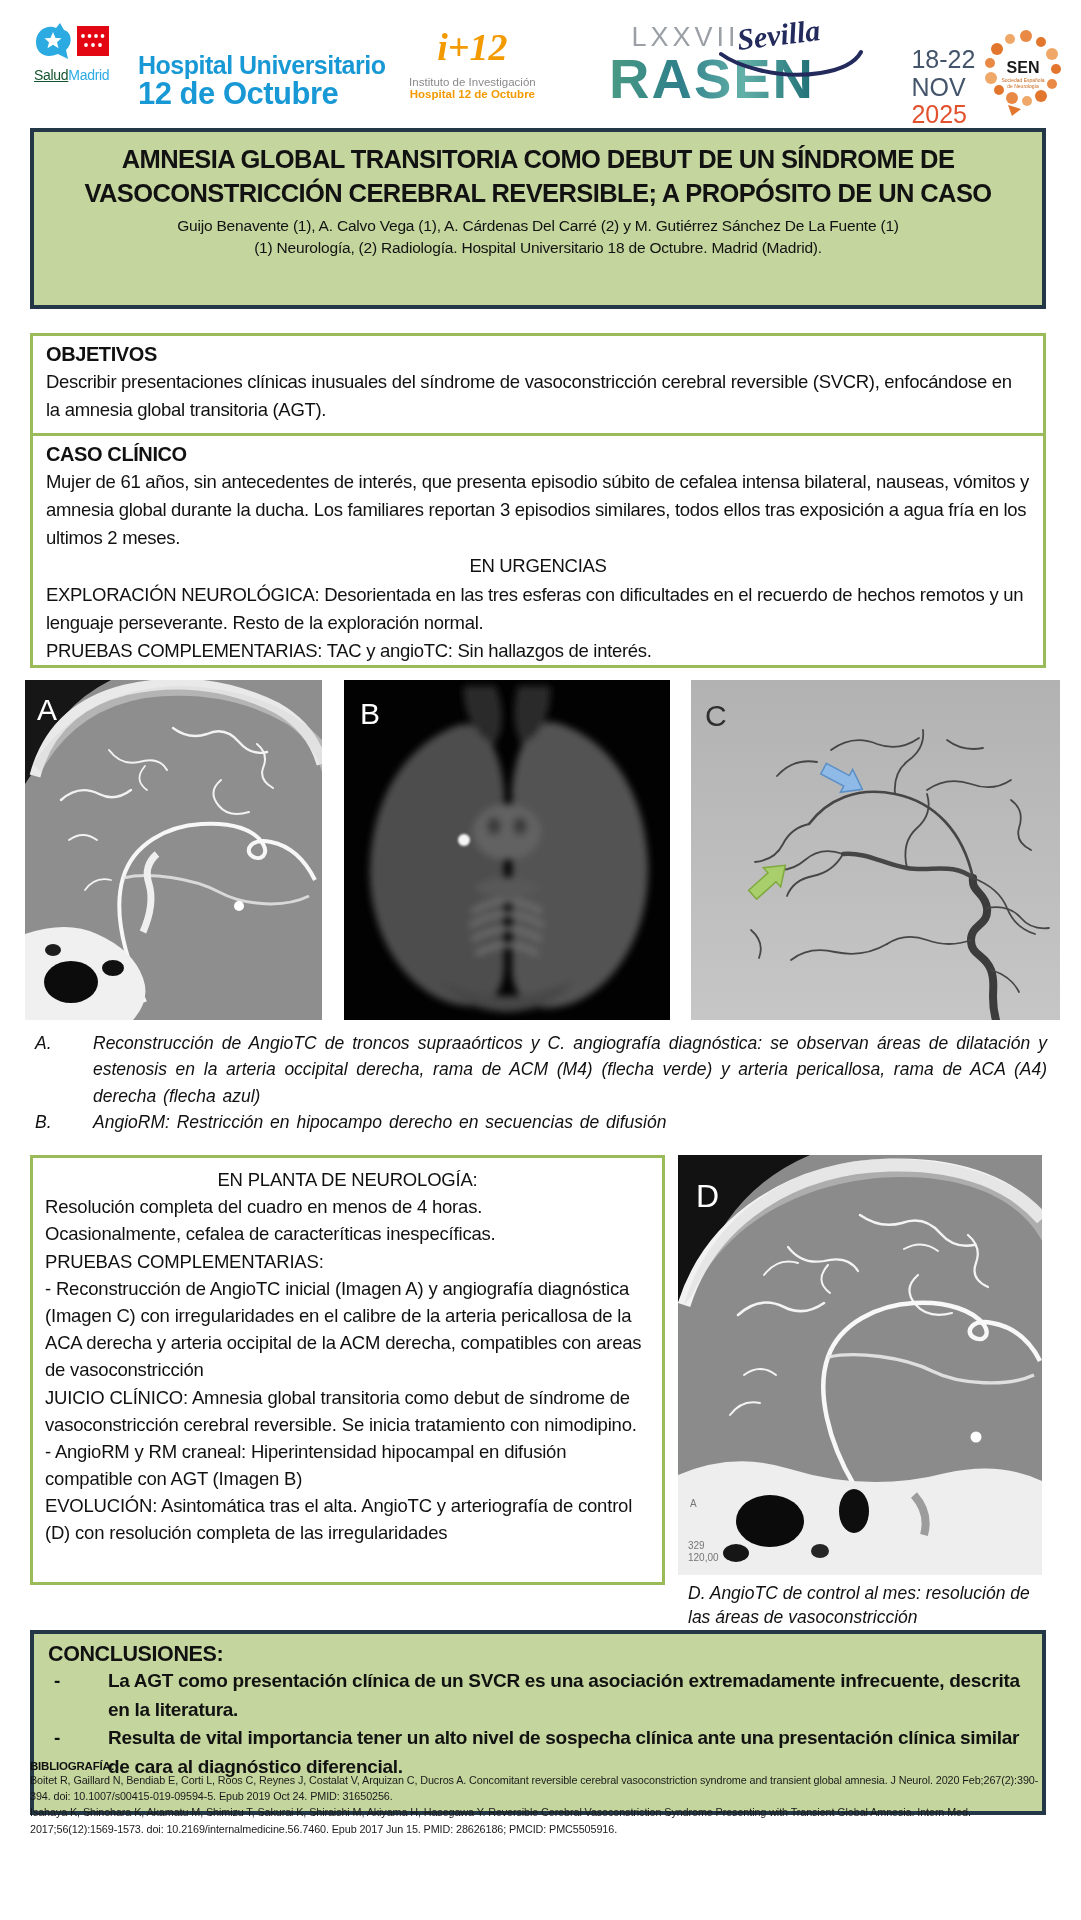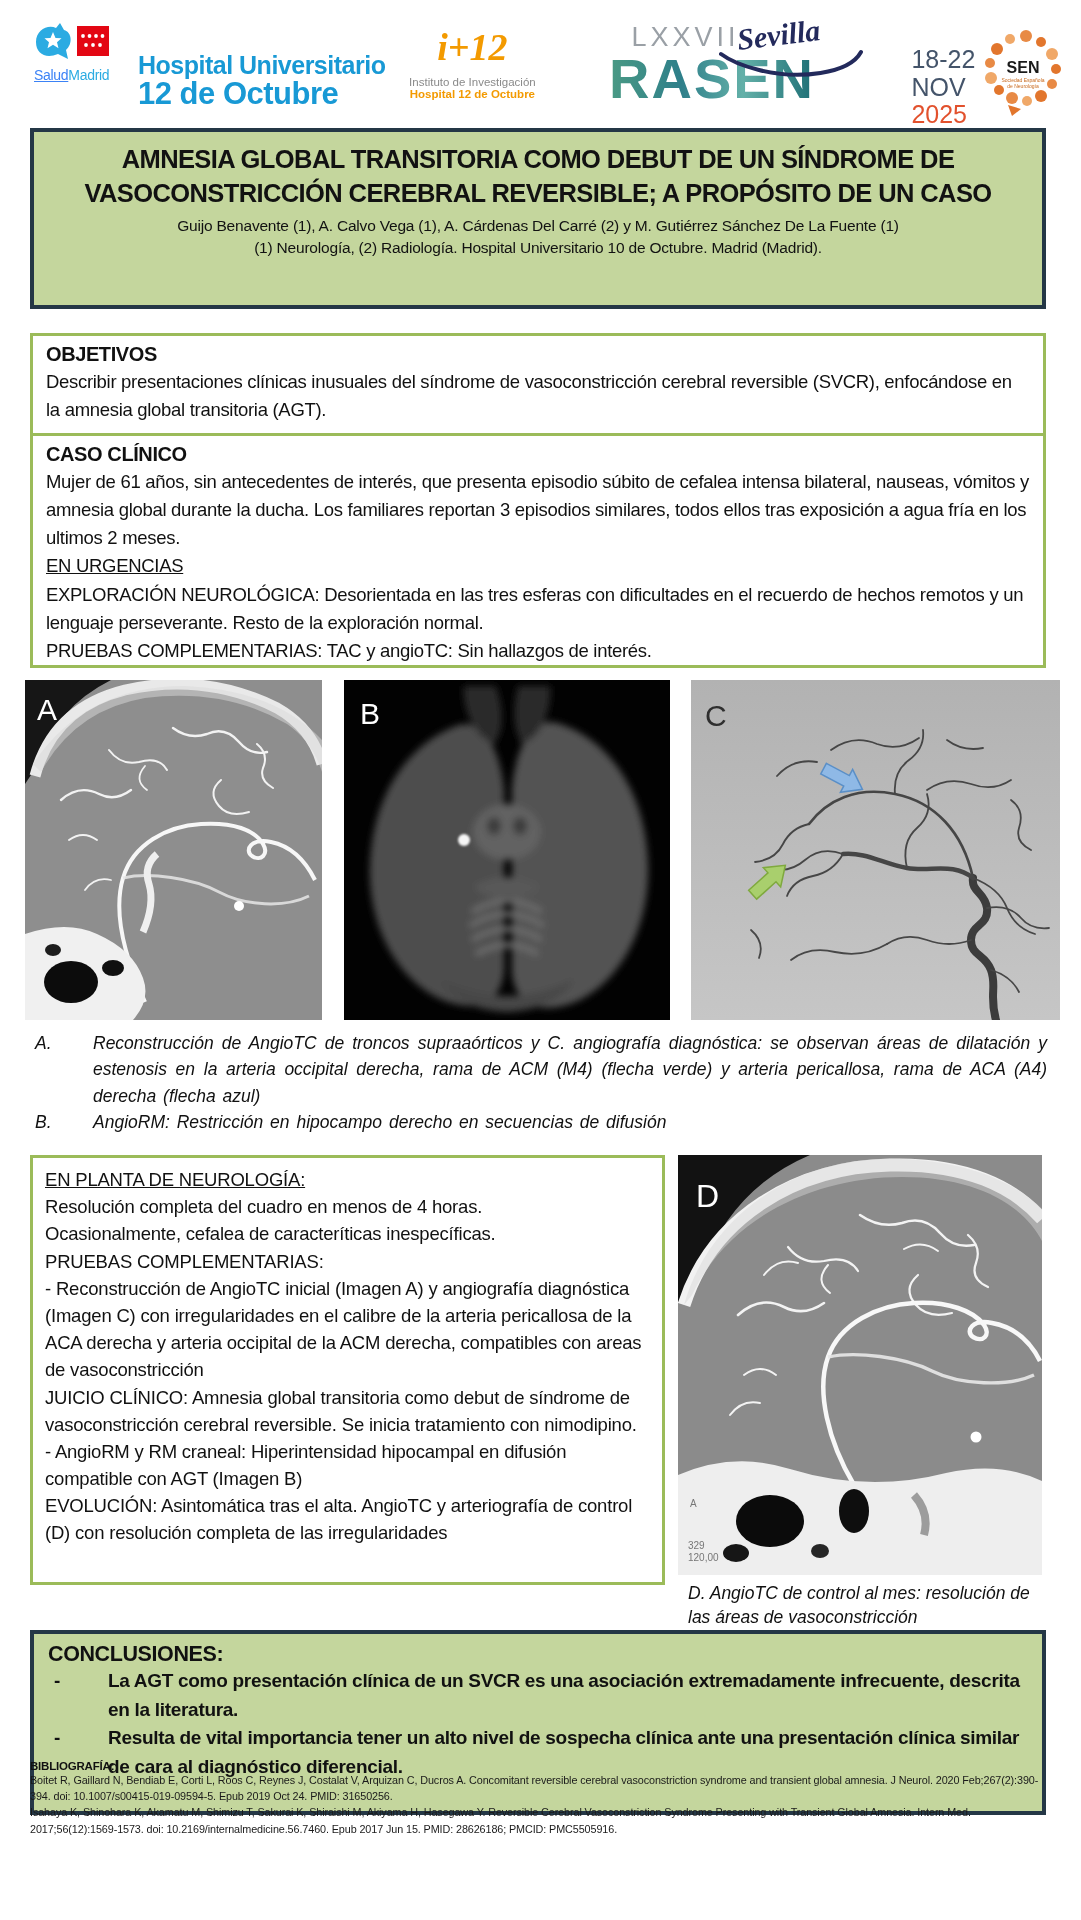--- a/index.html
+++ b/index.html
@@ -4,21 +4,21 @@
 <style>
   html,body{margin:0;padding:0;background:#ffffff;}
   body{width:1081px;height:1920px;position:relative;overflow:hidden;
        font-family:"Liberation Sans",sans-serif;color:#111;}
 
   
   .header{position:absolute;top:22px;left:34px;right:16px;height:100px;
           display:flex;align-items:flex-start;}
   .sm-block{width:96px;flex:none;}
   .sm-text{font-size:14px;margin-top:1px;letter-spacing:-0.3px;}
-  .sm-salud{color:#3b82f6;text-decoration:underline;} .sm-madrid{color:#2babe2;}
+  .sm-salud{color:#14532d;text-decoration:underline;} .sm-madrid{color:#2babe2;}
   .hosp-block{margin-left:8px;flex:none;line-height:1.05;margin-top:30px;}
   .hosp-l1{color:#1899d5;font-weight:700;font-size:25px;letter-spacing:-0.5px;}
   .hosp-l2{color:#1899d5;font-weight:700;font-size:31px;letter-spacing:-0.5px;}
   .i12-block{margin-left:14px;flex:none;width:146px;text-align:center;margin-top:6px;}
   .i12-logo{font-family:"Liberation Serif",serif;font-style:italic;font-weight:700;
             font-size:38px;color:#f39a00;line-height:1;}
   .i12-l1{font-size:11.5px;color:#8a8a8a;margin-top:10px;}
   .i12-l2{font-size:11.5px;color:#f39a00;font-weight:700;}
   .congress{margin-left:64px;flex:none;position:relative;width:292px;height:100px;}
   .lxxvii{position:absolute;top:0;left:22px;font-size:27px;color:#9aa0a6;
@@ -41,21 +41,21 @@
               white-space:nowrap;color:#121212;}
   .authors{margin-top:5px;font-size:15.5px;line-height:1.38;letter-spacing:-0.2px;color:#121212;}
 
   
   .obj-box{position:absolute;top:333px;left:30px;width:1016px;height:335px;
            box-sizing:border-box;border:3px solid #9bbb59;background:#fff;}
   .section{padding:5px 13px 8px;}
   .sec-head{font-size:20px;font-weight:700;letter-spacing:-0.4px;line-height:1.35;}
   .body-t{font-size:18.5px;letter-spacing:-0.3px;line-height:1.53;}
   .divider{border-top:3px solid #9bbb59;}
-  .underl{text-decoration:underline;}
+  .underl{text-align:center;}
   p{margin:0;}
 
   
   .figures{position:absolute;top:680px;left:25px;width:1035px;height:340px;
            display:flex;justify-content:space-between;}
   .fig{position:relative;height:340px;}
   .fig svg{display:block;width:100%;height:100%;}
   .fig-a{width:297px;} .fig-b{width:326px;} .fig-c{width:369px;}
 
   .caption-ab{position:absolute;top:1030px;left:35px;width:1012px;
@@ -171,21 +171,21 @@
       <text x="42" y="62" text-anchor="middle" font-family="Liberation Sans, sans-serif" font-size="5" fill="#c96a1e">de Neurología</text>
     </svg>
   </div>
 </div>
 
 <div class="green-box title-box">
   <div class="title-line">AMNESIA GLOBAL TRANSITORIA COMO DEBUT DE UN SÍNDROME DE</div>
   <div class="title-line">VASOCONSTRICCIÓN CEREBRAL REVERSIBLE; A PROPÓSITO DE UN CASO</div>
   <div class="authors">
     <div>Guijo Benavente (1), A. Calvo Vega (1), A. Cárdenas Del Carré (2) y M. Gutiérrez Sánchez De La Fuente (1)</div>
-    <div>(1) Neurología, (2) Radiología. Hospital Universitario 10 de Octubre. Madrid (Madrid).</div>
+    <div>(1) Neurología, (2) Radiología. Hospital Universitario 18 de Octubre. Madrid (Madrid).</div>
   </div>
 </div>
 
 <div class="obj-box">
   <div class="section">
     <div class="sec-head">OBJETIVOS</div>
     <div class="body-t">Describir presentaciones clínicas inusuales del síndrome de vasoconstricción cerebral reversible (SVCR), enfocándose en la amnesia global transitoria (AGT).</div>
   </div>
   <div class="divider"></div>
   <div class="section">

